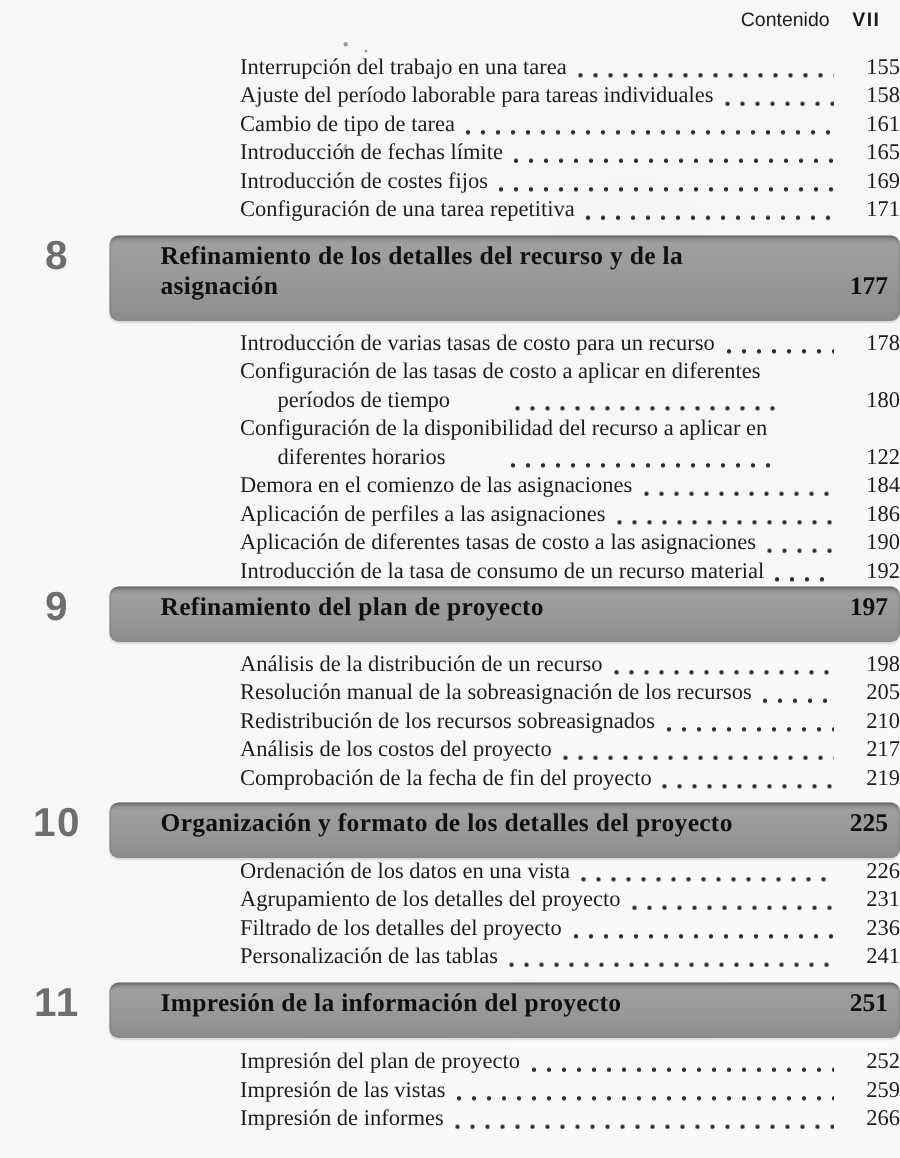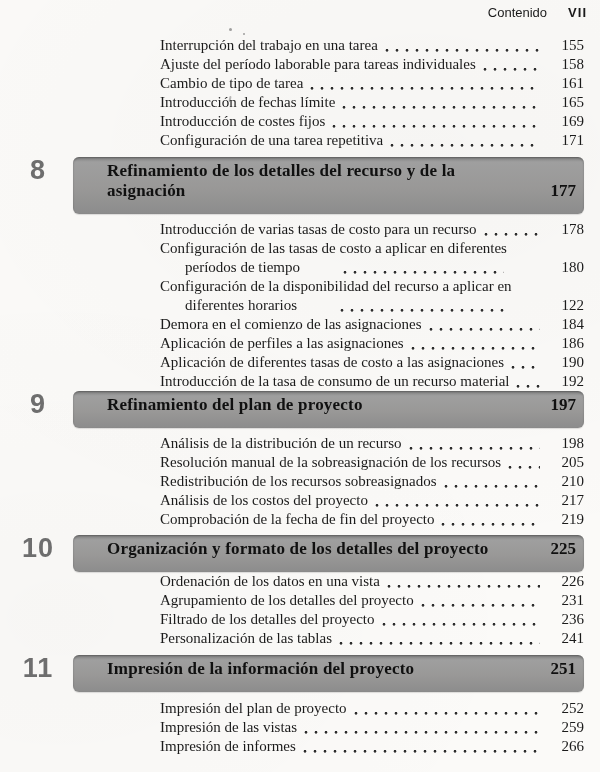--- a/index.html
+++ b/index.html
@@ -16,29 +16,29 @@
     color: #1b1b1b;
   }
 
   
   .header {
     position: absolute;
     top: 5px;
     right: 13px;
     display: flex;
     align-items: baseline;
-    gap: 21px;
+    gap: 15px;
     font-family: "Liberation Sans", sans-serif;
     font-size: 13px;
     color: #1a1a1a;
   }
   .header .roman { font-weight: 700; letter-spacing: 1px; }
 
   
-  .toc { position: absolute; top: 36px; left: 0; right: 16px; }
+  .toc { position: absolute; top: 36px; left: 0; right: 0; }
 
   .entries { margin-left: 160px; }
   .entry-line {
     display: flex;
     align-items: flex-end;
     line-height: 19px;
     font-size: 15px;
   }
   .entry-line .label { white-space: nowrap; }
   .entry-line.cont { padding-left: 25px; gap: 36px; }

